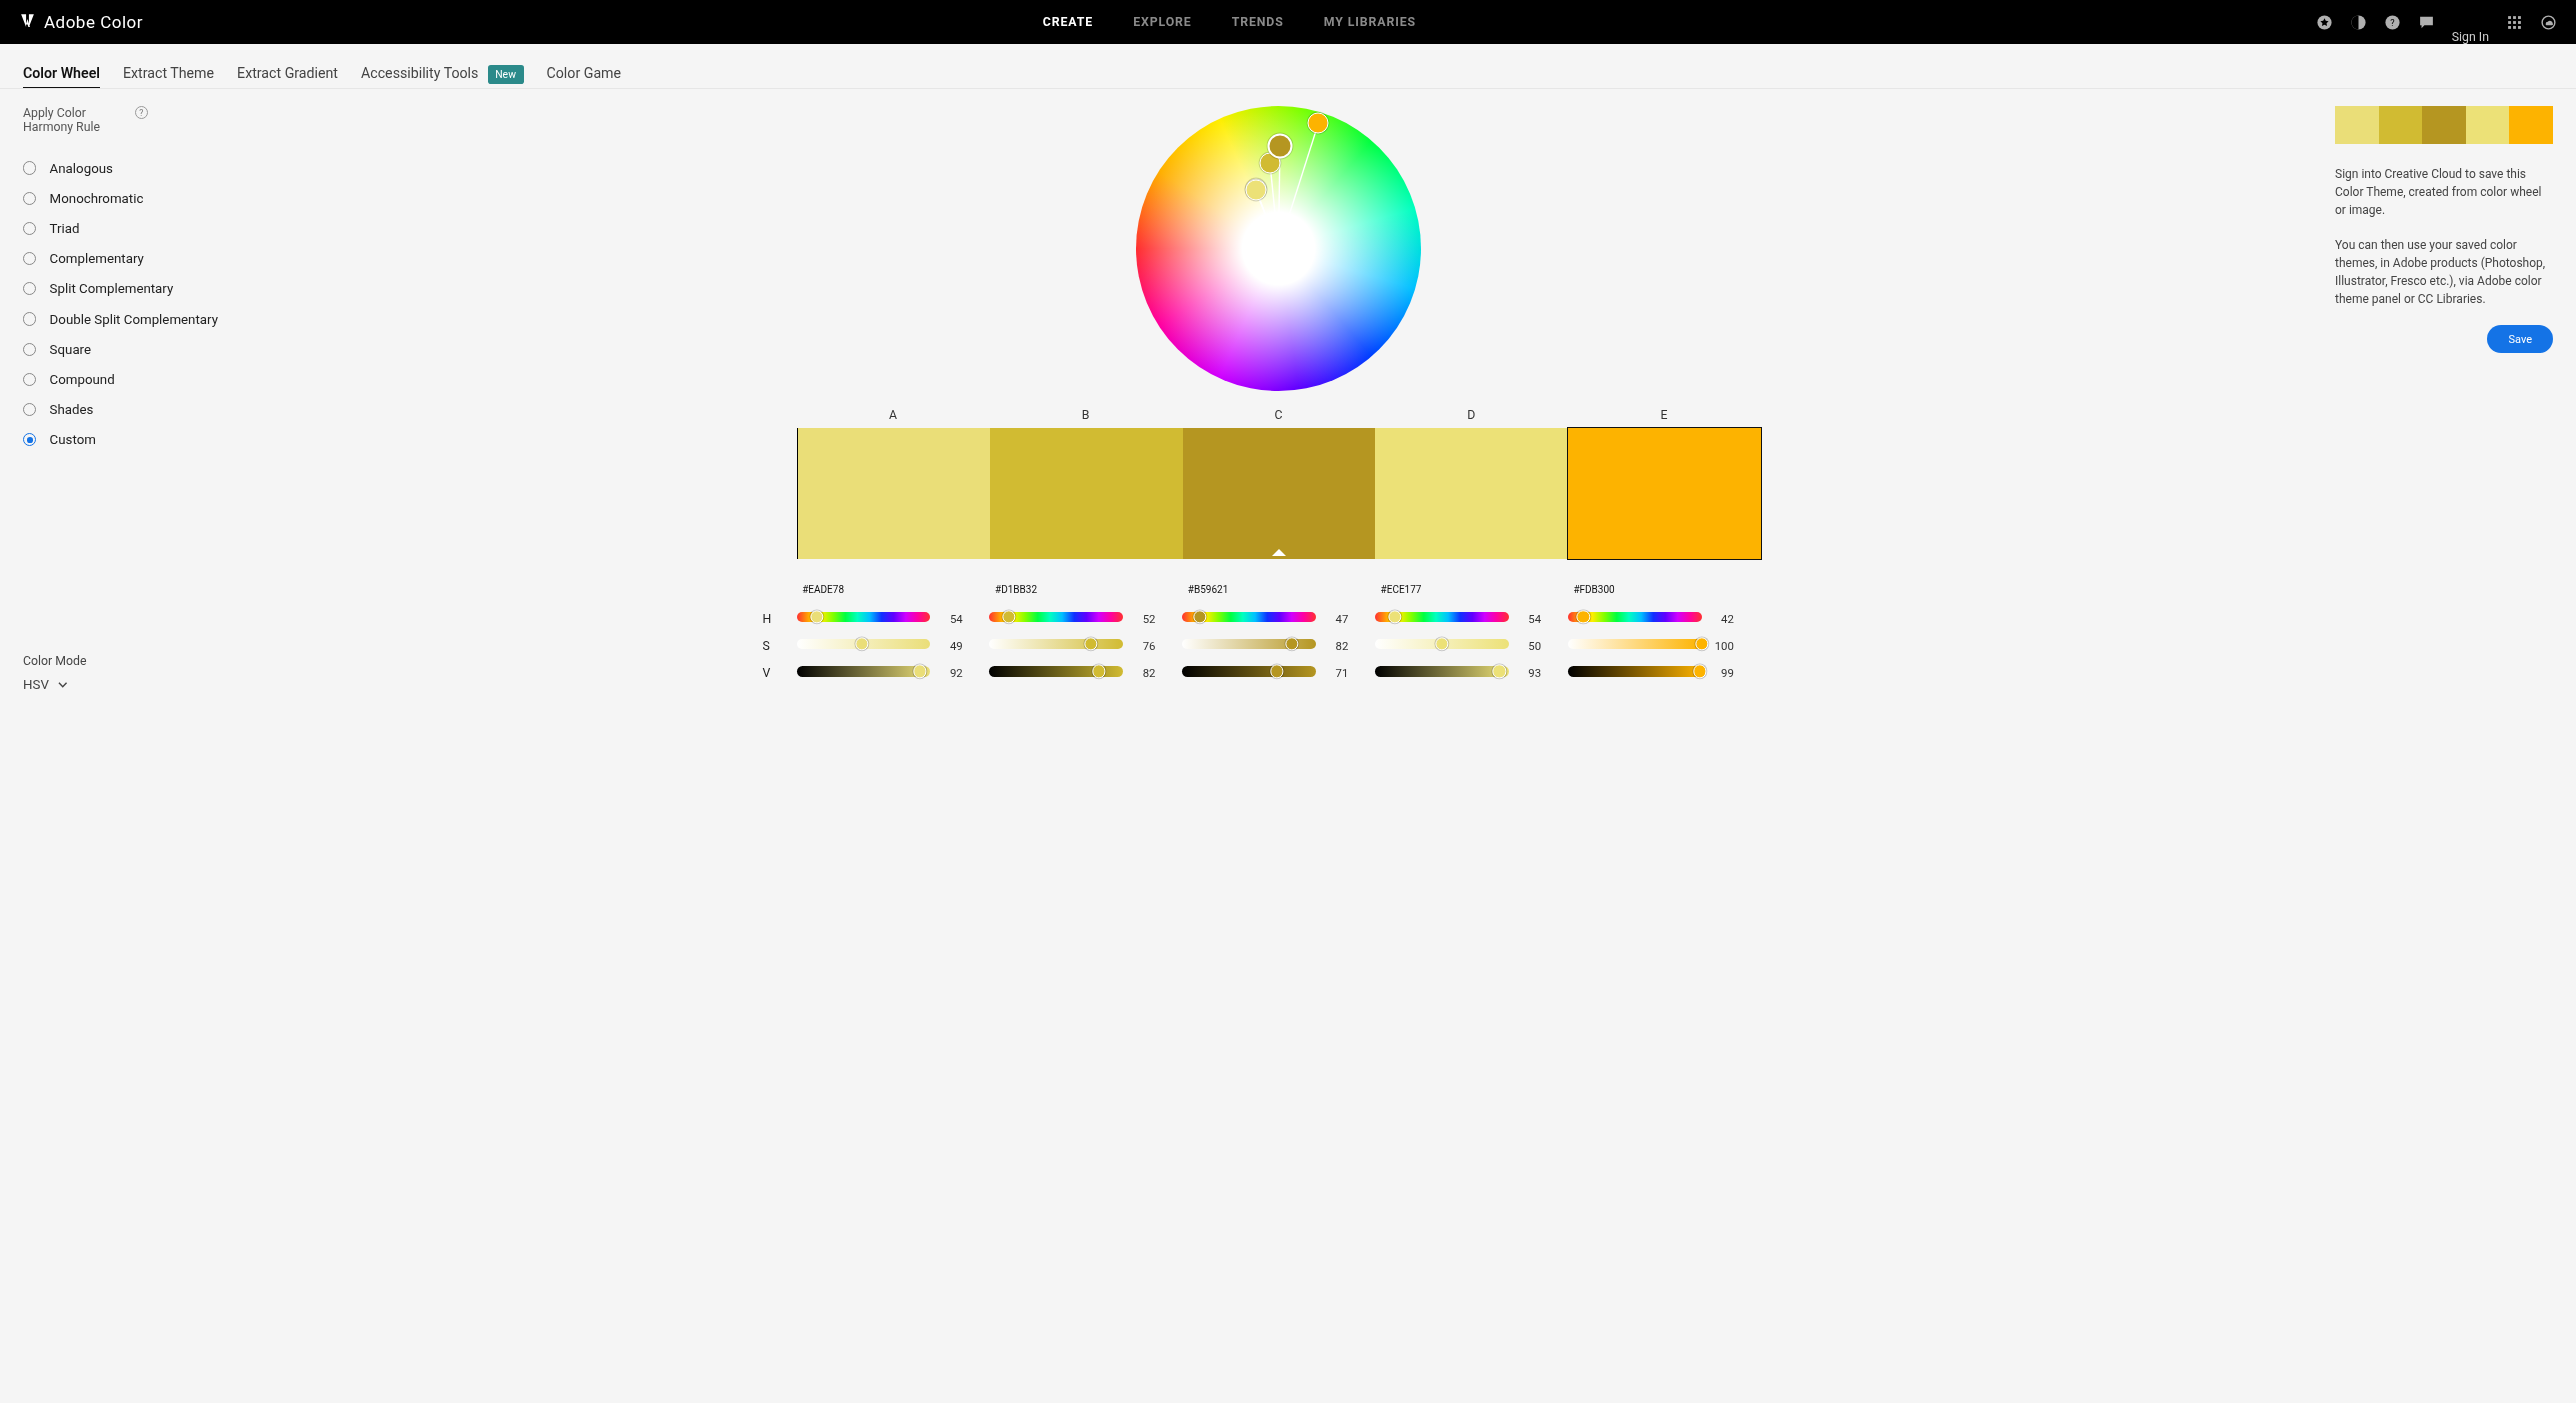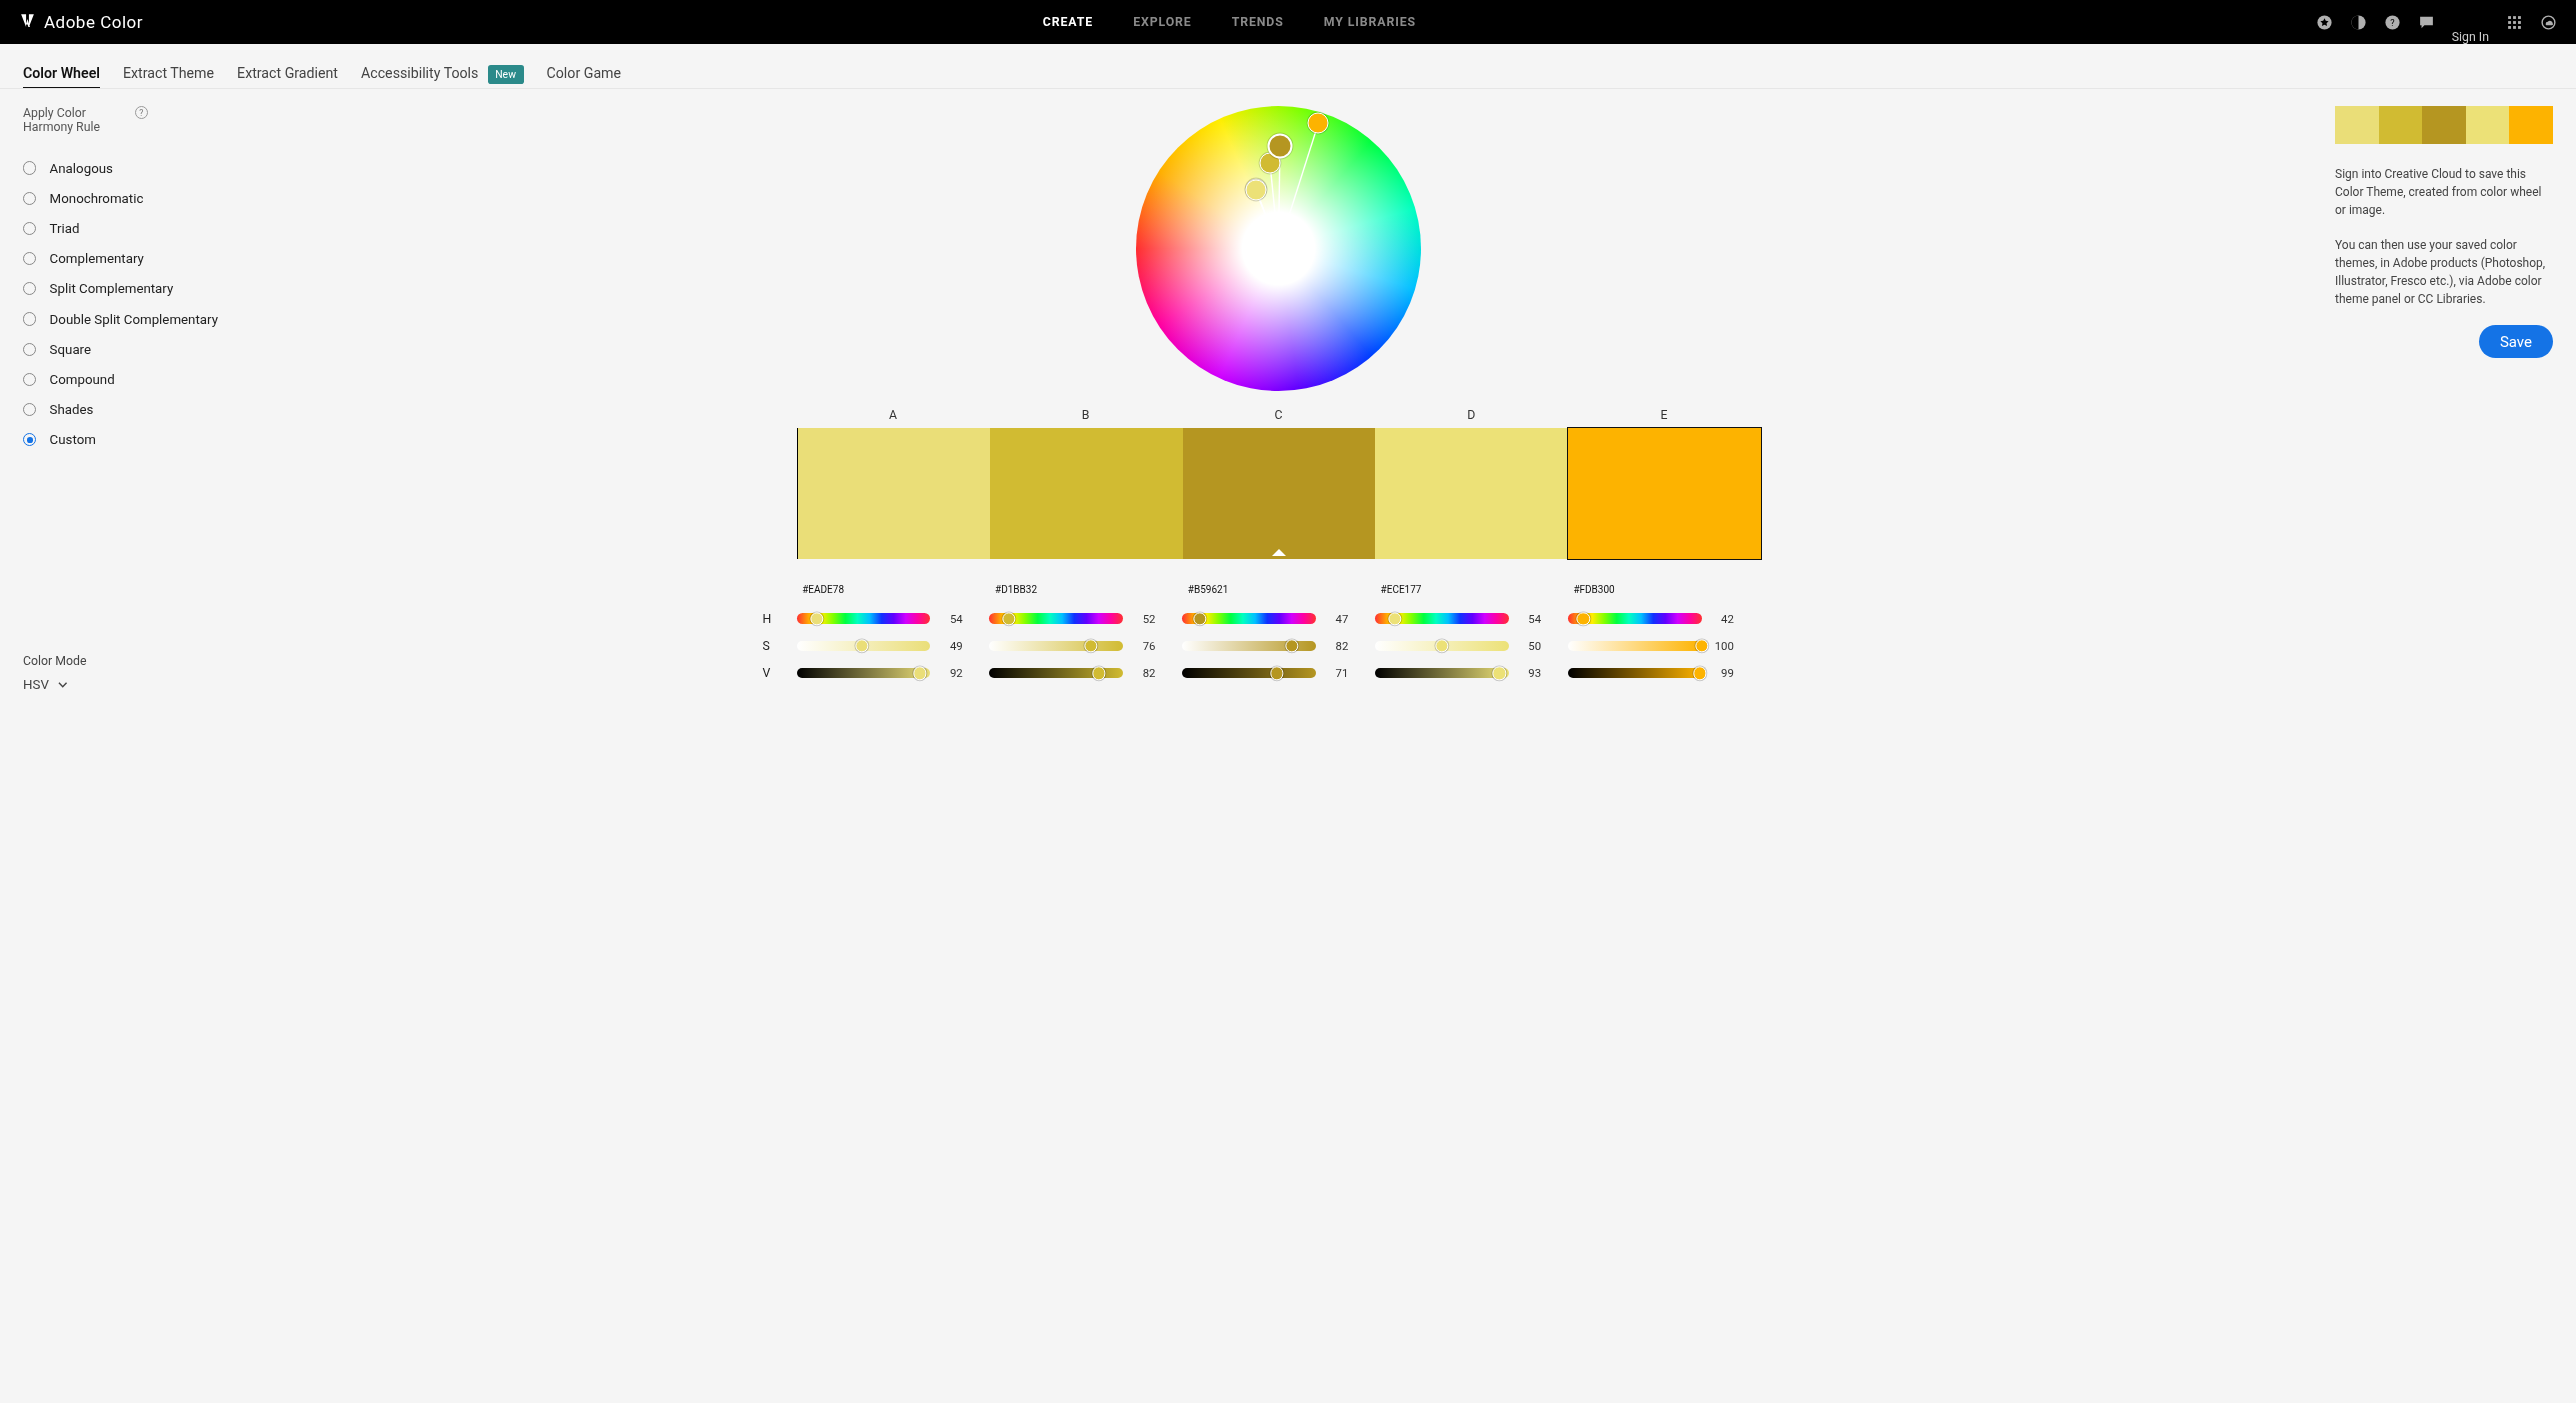--- a/index.html
+++ b/index.html
@@ -54,36 +54,36 @@
 .swatch { position:relative; }
 .swatch.sel { outline:0.9px solid #111; z-index:2; }
 .base-arrow { position:absolute; bottom:2.8px; left:50%; transform:translateX(-50%); width:0; height:0; border-left:7.6px solid transparent; border-right:7.6px solid transparent; border-bottom:7.6px solid #fff; }
 
 .hex-row { display:grid; grid-template-columns:repeat(5,1fr); gap:0; margin-top:25px; width:964px; }
 .hex-cell { font-size:10px; color:#111; padding-left:5.7px; }
 
 .sliders-block { width:964px; margin-top:17px; }
 .slider-row { display:grid; grid-template-columns:repeat(5,1fr); align-items:center; column-gap:0; margin-bottom:13.3px; position:relative; }
 .slider-row-label { position:absolute; left:-34px; top:0; font-size:12.3px; color:#222; }
-.slider-cell { display:flex; align-items:center; gap:11.4px; padding-right:26.6px; }
+.slider-cell { display:flex; align-items:flex-start; gap:11.4px; padding-right:26.6px; }
 .slider-track { height:10.4px; border-radius:5.7px; flex:1; position:relative; cursor:pointer; }
 .slider-thumb { position:absolute; top:50%; transform:translate(-50%,-50%); width:13.3px; height:13.3px; border-radius:50%; border:1.9px solid #fff; box-shadow:0 0 0 0.9px rgba(0,0,0,.2); }
 .slider-val { font-size:11.4px; color:#333; width:21px; text-align:right; }
 
 .hue-grad { background: linear-gradient(to right,#ff3030,#ffae00,#ffee00,#80ff00,#00ff40,#00ffc0,#00c0ff,#1030ff,#6000ff,#d000ff,#ff00a0,#ff3030); }
 
 .color-mode { font-size:12.3px; color:#444; margin-top:23px; }
 .mode-select { display:flex; align-items:center; gap:9.5px; margin-top:9.5px; font-size:13.3px; cursor:pointer; }
 
 
 .right { font-size:12px; color:#444; }
 .mini-swatches { display:flex; height:38px; margin-bottom:21px; }
 .mini-swatches div { flex:1; }
 .right p { margin-bottom:17px; line-height:1.5; }
-.save-btn { background:#1473e6; color:#fff; border:none; border-radius:17px; padding:7.6px 21px; font-size:15px; float:right; cursor:pointer; }
+.save-btn { background:#1473e6; color:#fff; border:none; border-radius:17px; padding:7.6px 21px; font-size:11px; float:right; cursor:pointer; }
 
 
 .left-border { border-left:1.9px solid #000; }
 </style>
 </head>
 <body>
 
 <div class="topbar">
   <div class="brand">
     <span>

